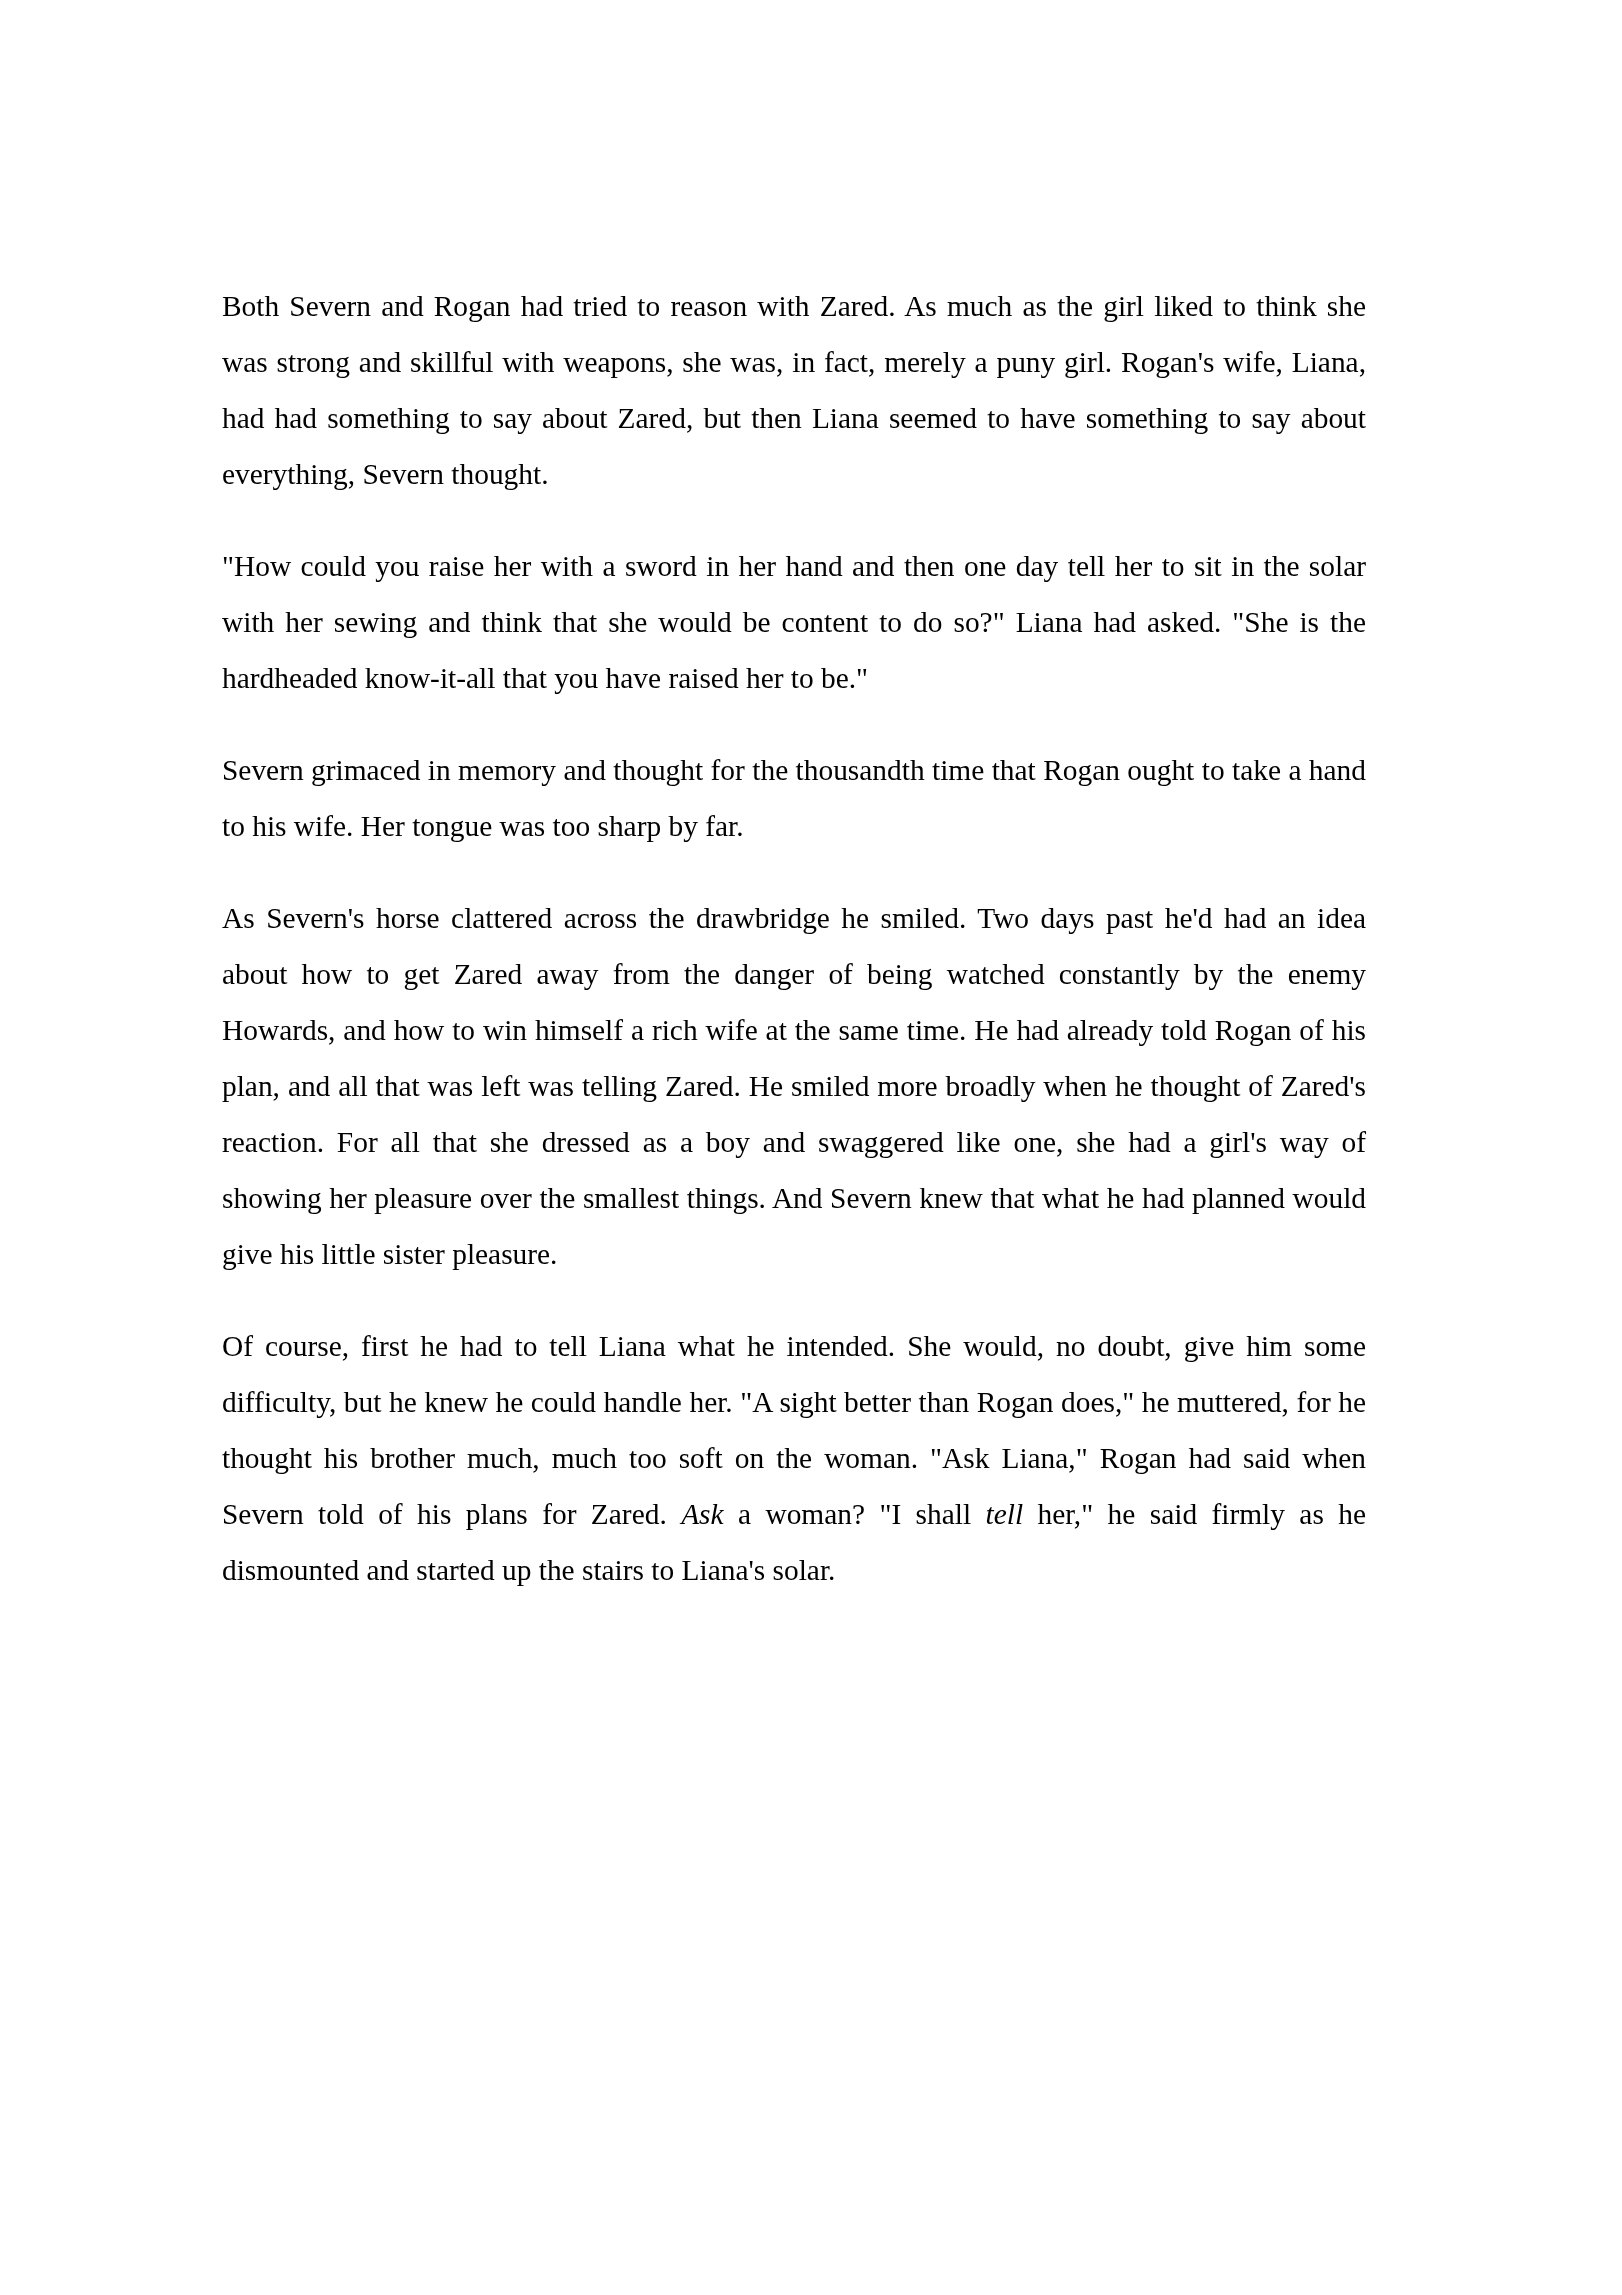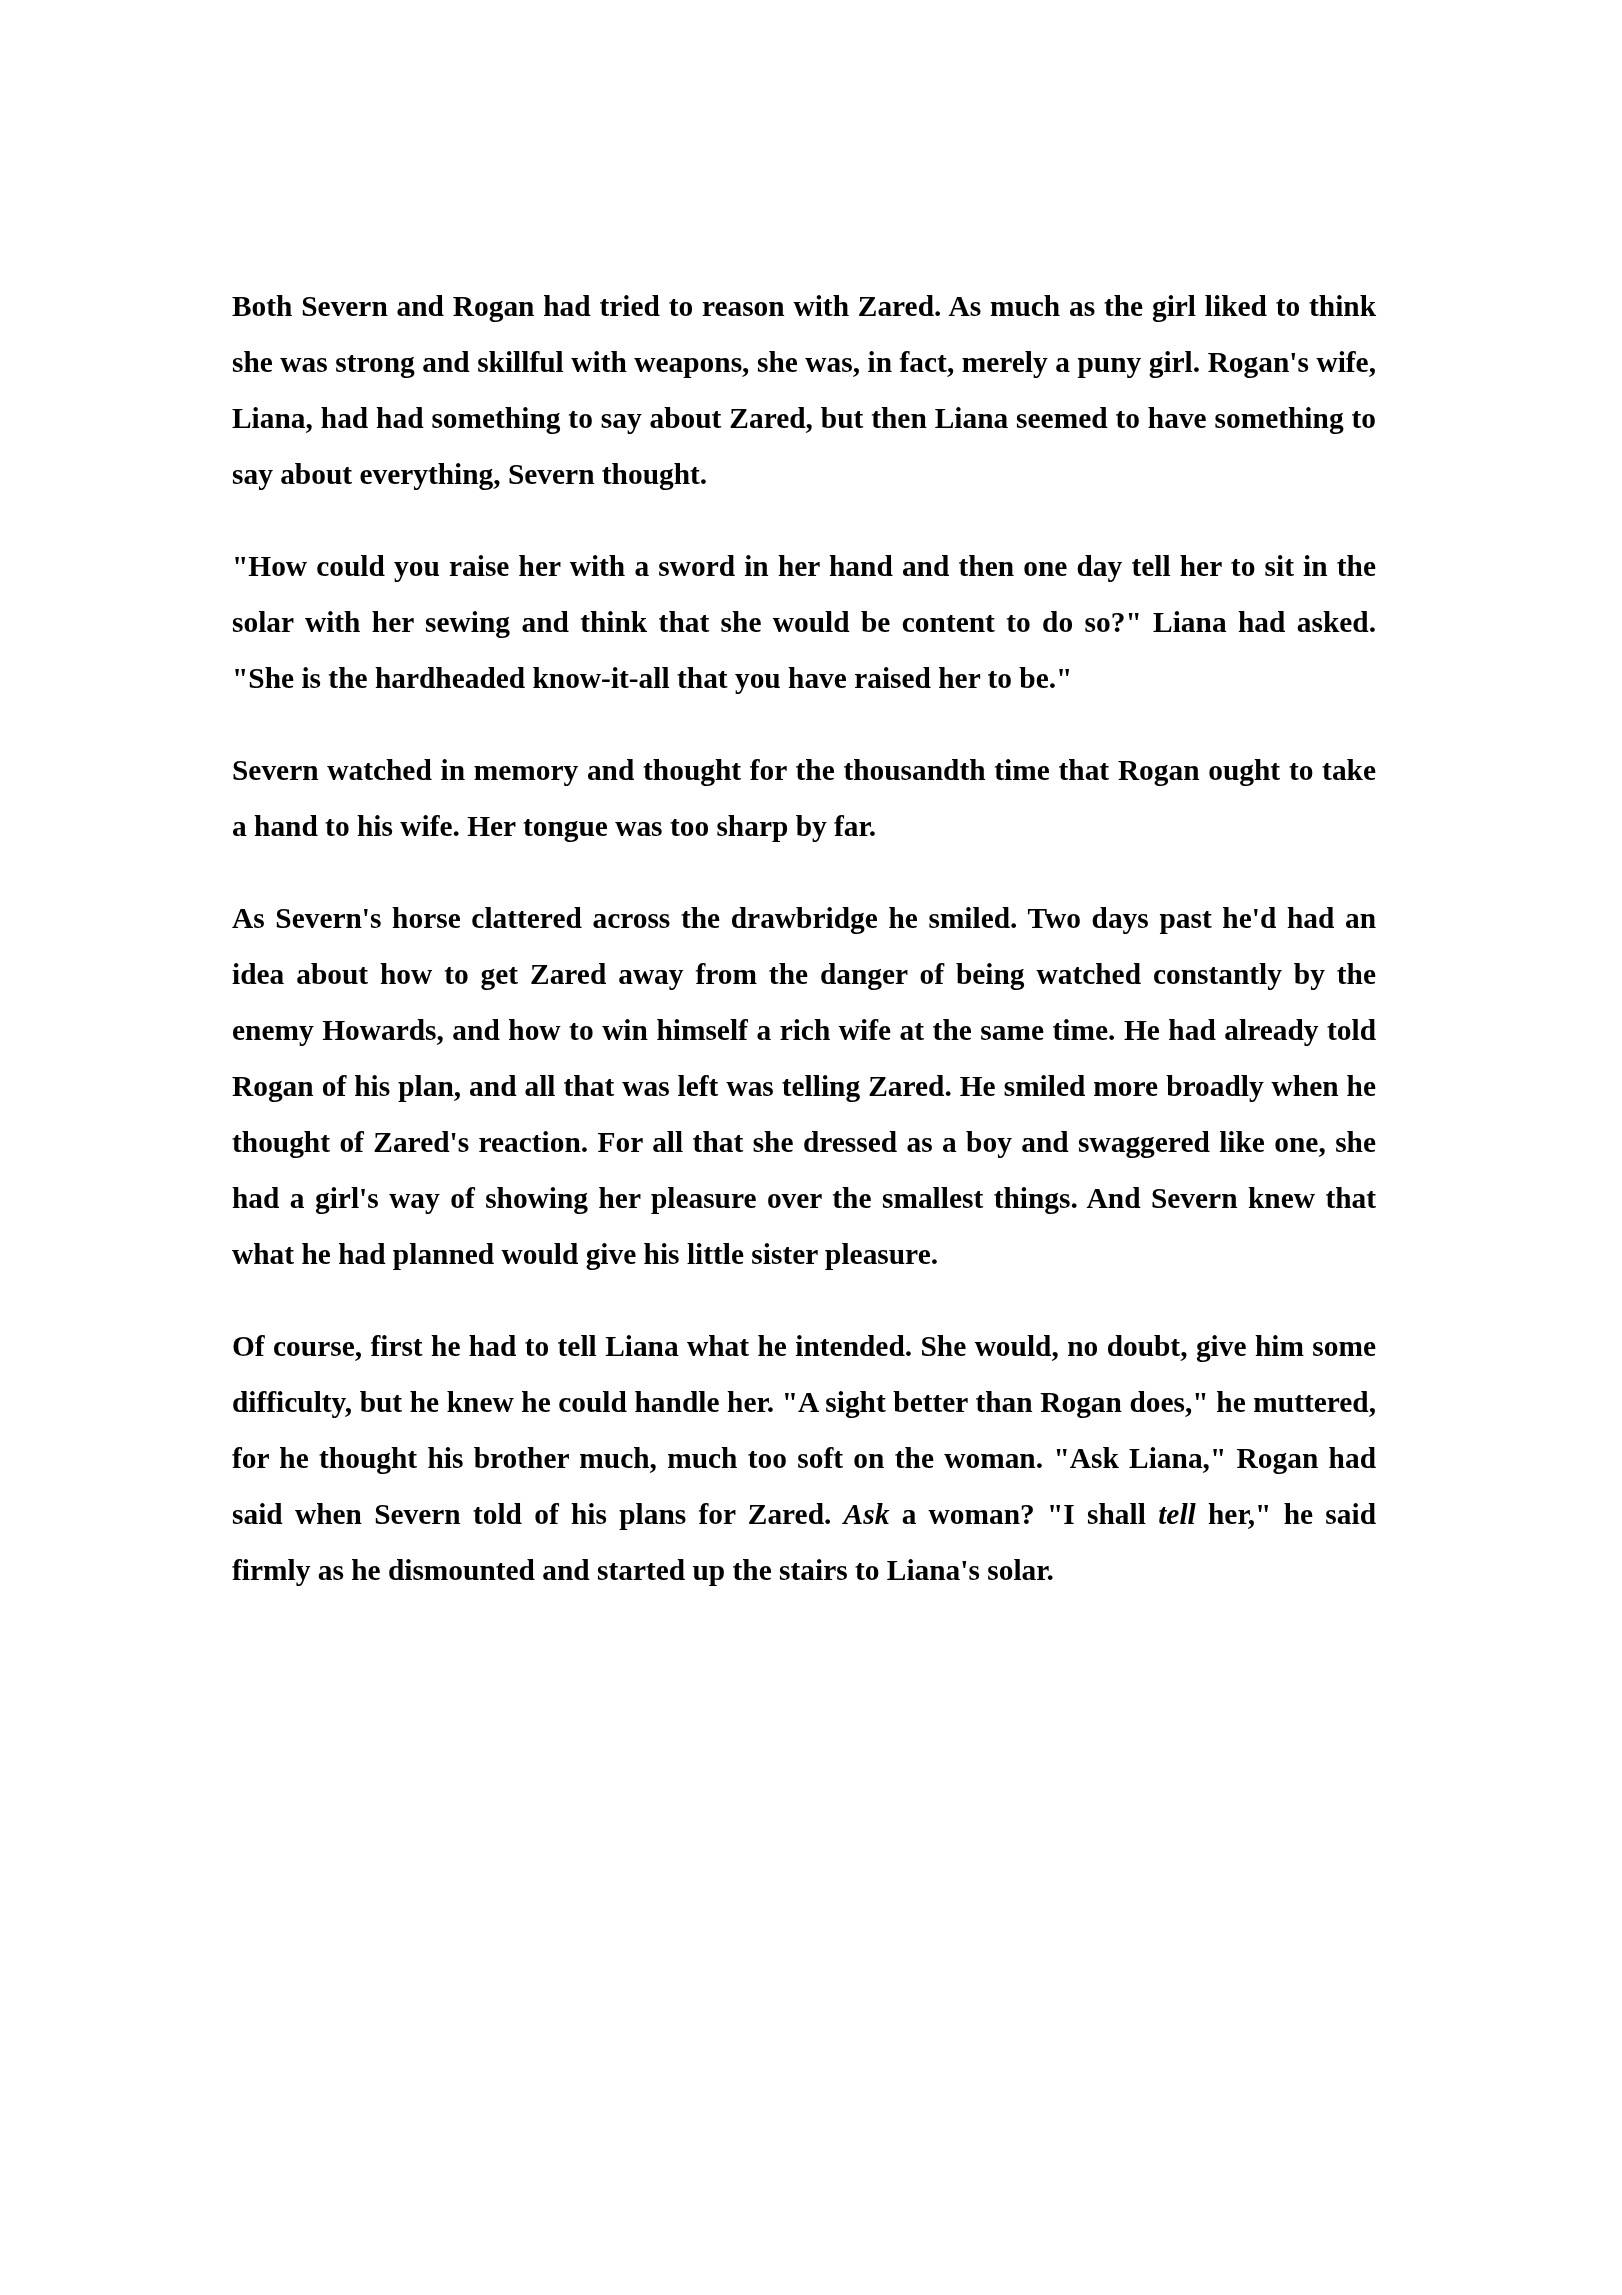--- a/index.html
+++ b/index.html
@@ -18,45 +18,44 @@
     left: 0;
     top: 0;
     width: 1623px;
     height: 2295px;
     background: #ffffff;
     color: #000000;
     overflow: hidden;
   }
   .text-block {
     position: absolute;
-    left: 232px;
+    left: 222px;
     top: 278px;
     width: 1144px;
     font-size: 29.4px;
     line-height: 56px;
     text-align: justify;
     color: #000000;
-    font-weight: bold;
   }
   .para {
     margin: 0 0 36px 0;
     padding: 0;
   }
   .para:last-child {
     margin-bottom: 0;
   }
   .run-italic {
     font-style: italic;
   }
 </style>
 </head>
 <body>
 
 <div class="page" style="background: rgb(255, 255, 255); color: rgb(0, 0, 0);">
   <div class="text-block">
       <p class="para"><span>Both Severn and Rogan had tried to reason with Zared. As much as the girl liked to think she was strong and skillful with weapons, she was, in fact, merely a puny girl. Rogan's wife, Liana, had had something to say about Zared, but then Liana seemed to have something to say about everything, Severn thought.</span></p>
       <p class="para"><span>"How could you raise her with a sword in her hand and then one day tell her to sit in the solar with her sewing and think that she would be content to do so?" Liana had asked. "She is the hardheaded know-it-all that you have raised her to be."</span></p>
-      <p class="para"><span>Severn watched in memory and thought for the thousandth time that Rogan ought to take a hand to his wife. Her tongue was too sharp by far.</span></p>
+      <p class="para"><span>Severn grimaced in memory and thought for the thousandth time that Rogan ought to take a hand to his wife. Her tongue was too sharp by far.</span></p>
       <p class="para"><span>As Severn's horse clattered across the drawbridge he smiled. Two days past he'd had an idea about how to get Zared away from the danger of being watched constantly by the enemy Howards, and how to win himself a rich wife at the same time. He had already told Rogan of his plan, and all that was left was telling Zared. He smiled more broadly when he thought of Zared's reaction. For all that she dressed as a boy and swaggered like one, she had a girl's way of showing her pleasure over the smallest things. And Severn knew that what he had planned would give his little sister pleasure.</span></p>
       <p class="para"><span>Of course, first he had to tell Liana what he intended. She would, no doubt, give him some difficulty, but he knew he could handle her. "A sight better than Rogan does," he muttered, for he thought his brother much, much too soft on the woman. "Ask Liana," Rogan had said when Severn told of his plans for Zared. </span><em class="run-italic">Ask</em><span> a woman? "I shall </span><em class="run-italic">tell</em><span> her," he said firmly as he dismounted and started up the stairs to Liana's solar.</span></p>
     </div>
 </div>
 
 
 </body></html>

